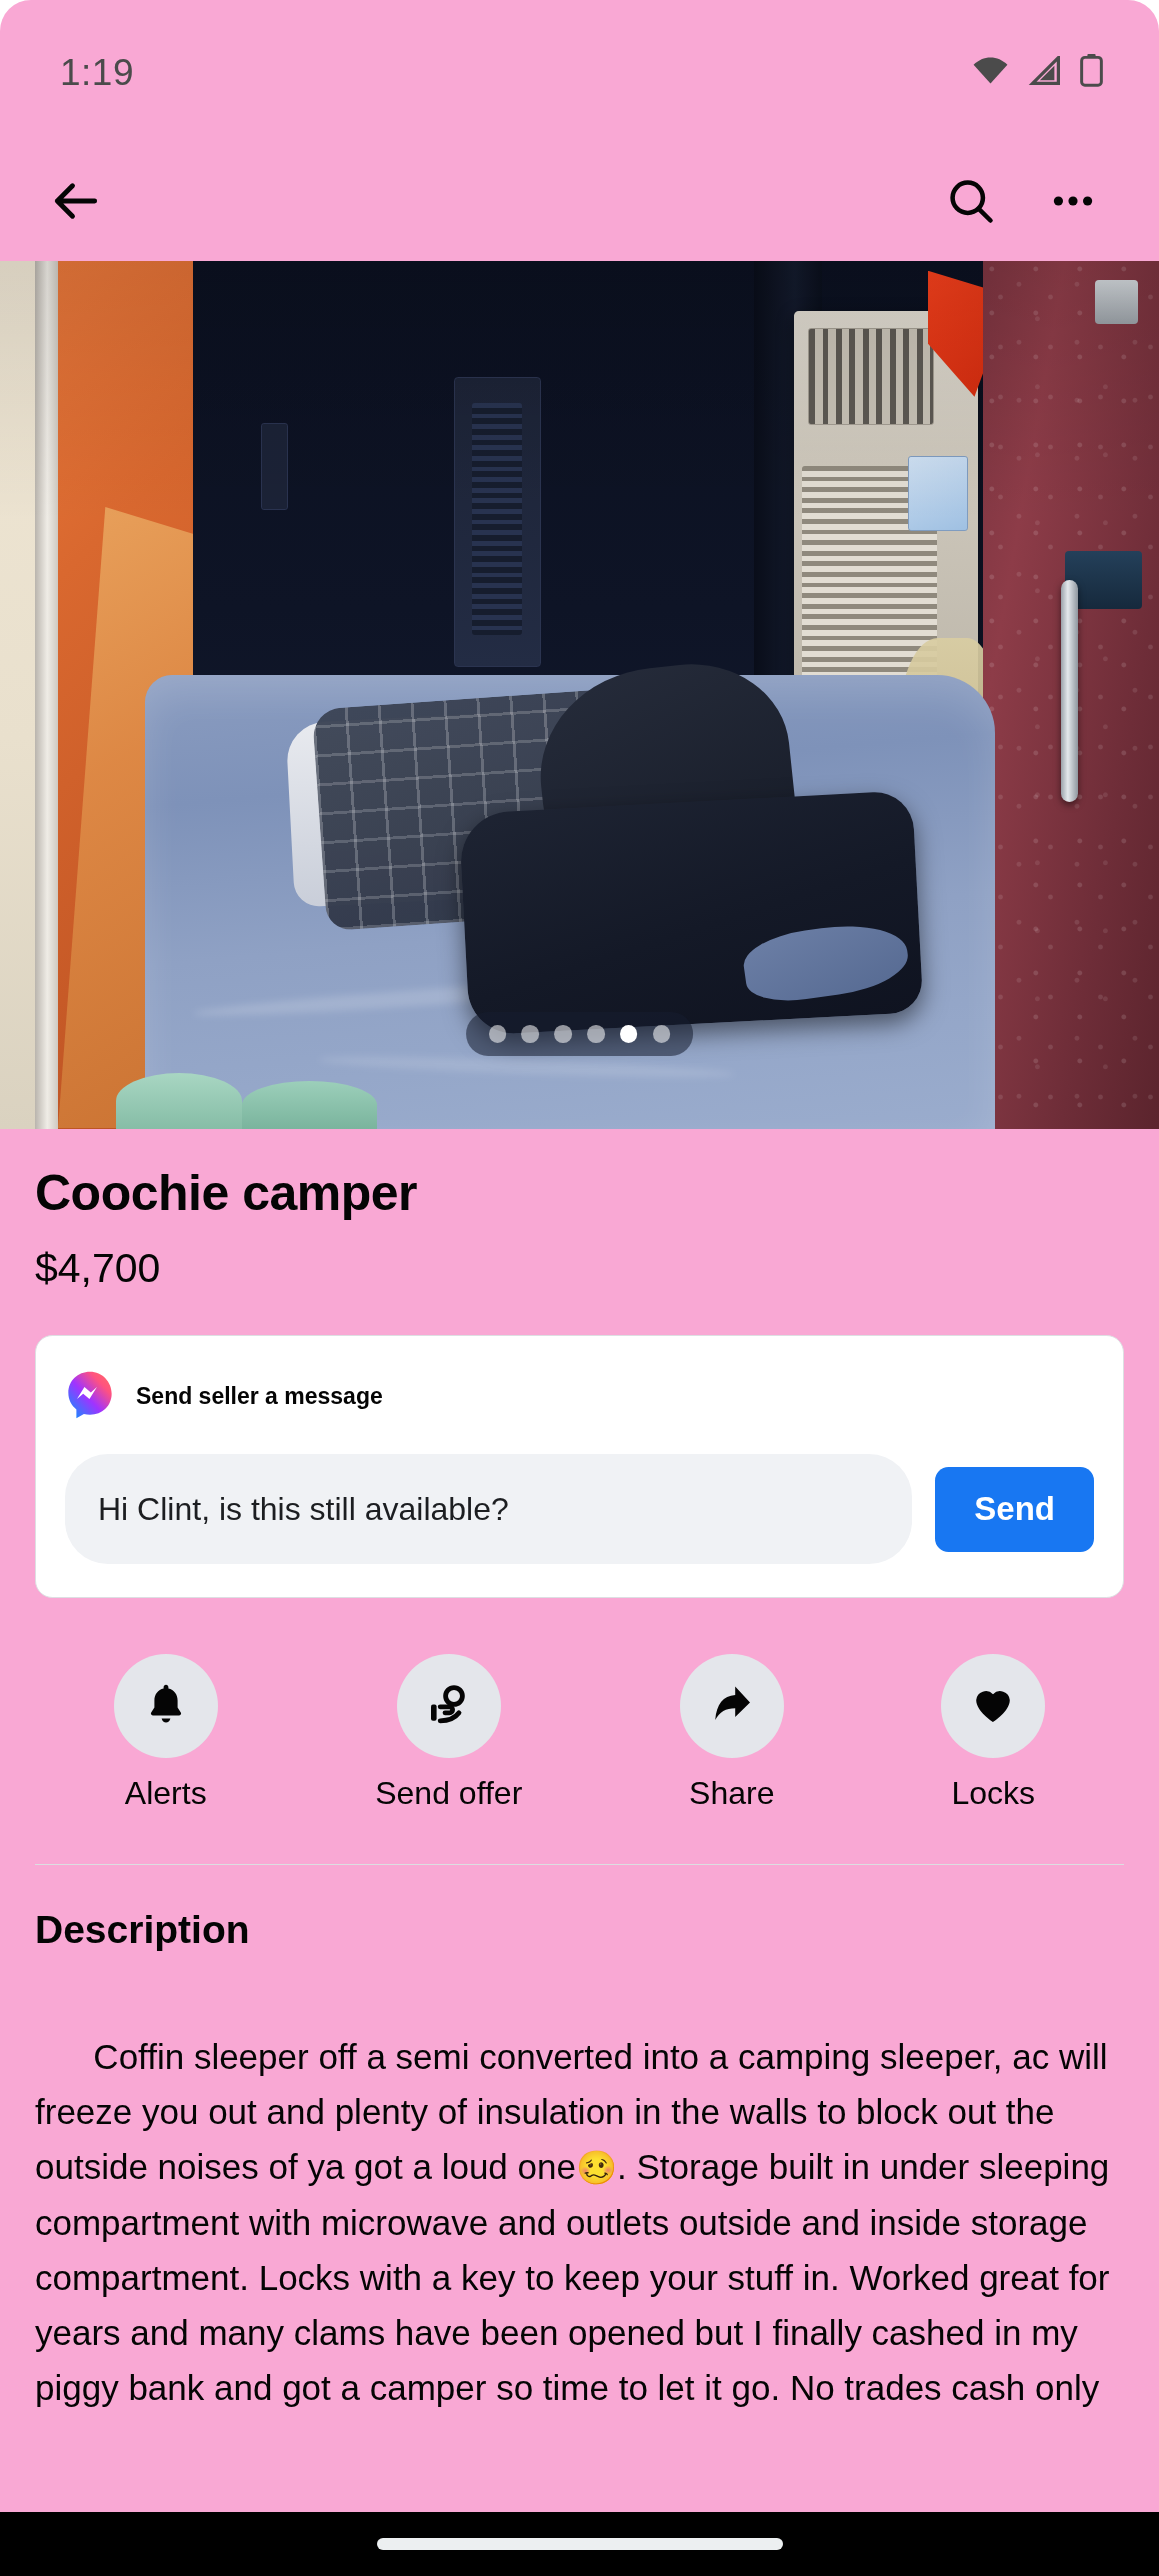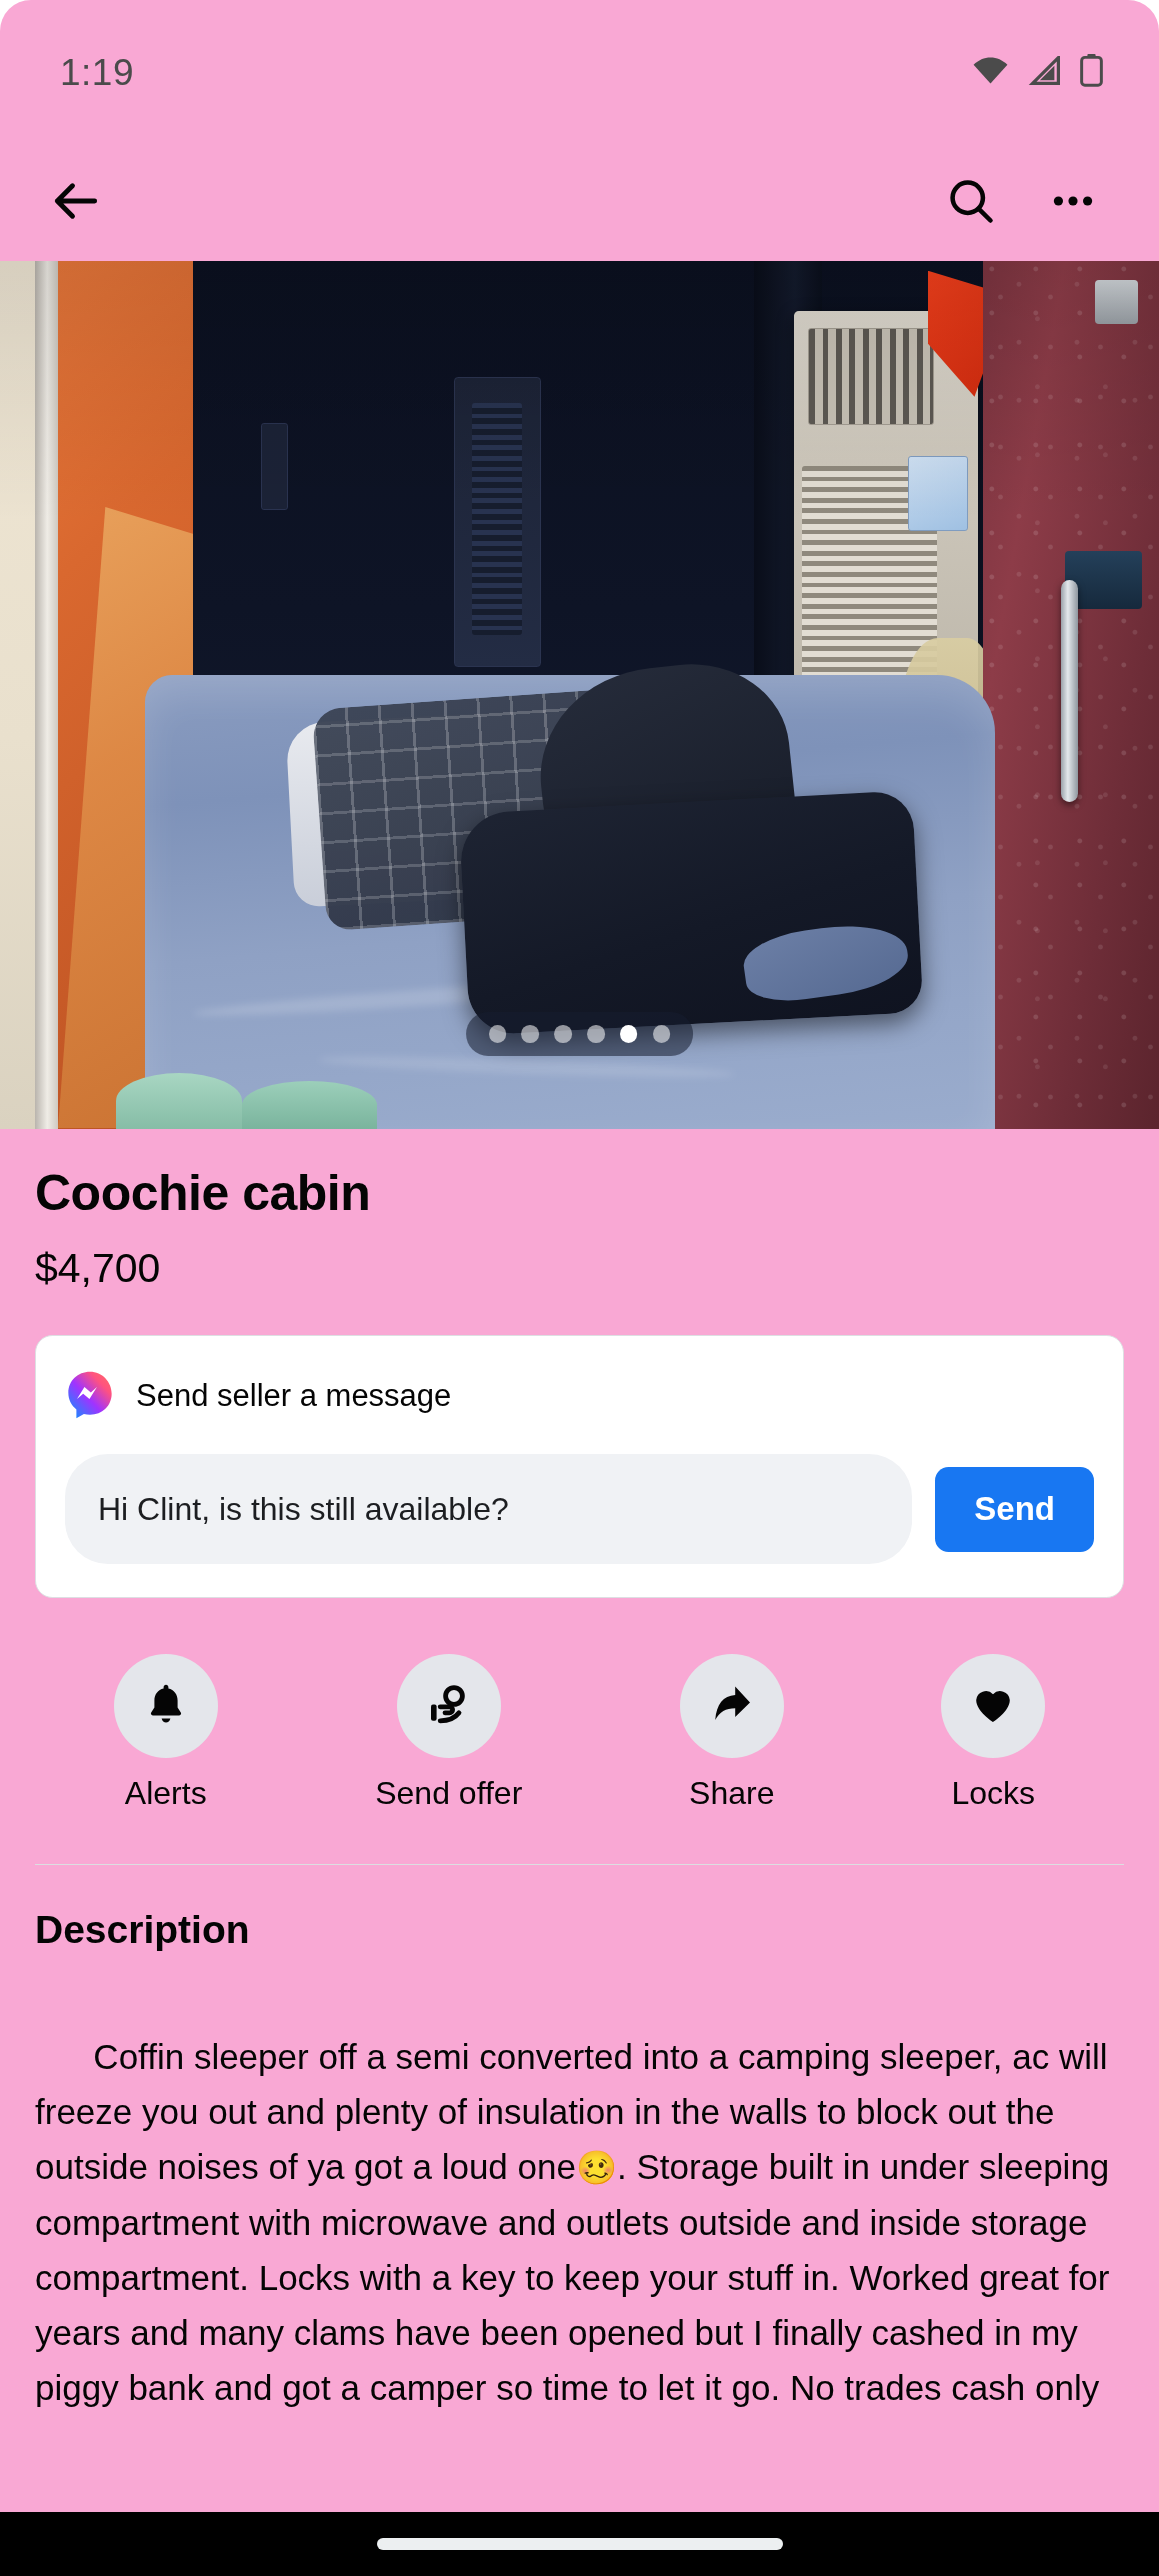--- a/index.html
+++ b/index.html
@@ -153,21 +153,21 @@
   .info { padding:35px 35px 0 35px; }
   .title { font-size:50px; font-weight:bold; color:#050505; letter-spacing:-0.5px; }
   .price { font-size:41px; color:#050505; margin-top:23px; }
 
   
   .msg-card {
     margin:43px 35px 0 35px; border:1px solid #dddfe2; border-radius:17.4px;
     padding:33px 29px 33px 29px; background:#fff;
   }
   .msg-head { display:flex; align-items:center; gap:21px; }
-  .msg-head-label { font-size:31px; font-weight:normal; color:#050505;text-align:center; }
+  .msg-head-label { font-size:23px; font-weight:bold; color:#050505;text-align:center; }
   .msg-row { display:flex; align-items:center; gap:23px; margin-top:31px; }
   .msg-input {
     flex:1; height:110px; background:#f0f2f5; border:none; border-radius:43px;
     padding:0 33px; font-size:32px; color:#1c1e21;
     font-family:"Liberation Sans", sans-serif;
   }
   .send-btn {
     height:85px; padding:0 39px; border:none; border-radius:13.5px;
     background:#1877f2; color:#fff; font-size:33px; font-weight:bold;
     font-family:"Liberation Sans", sans-serif; cursor:pointer;
@@ -296,21 +296,21 @@
       <span class="dot"></span>
       <span class="dot"></span>
       <span class="dot"></span>
       <span class="dot"></span>
       <span class="dot active"></span>
       <span class="dot"></span>
     </div>
   </div>
 
   <div class="info">
-    <div class="title">Coochie cabin</div>
+    <div class="title">Coochie camper</div>
     <div class="price">$4,700</div>
   </div>
 
   <div class="msg-card">
     <div class="msg-head">
       <span>
         <svg width="50" height="50" viewBox="0 0 36 36">
           <defs>
               <linearGradient id="mg" x1="0" y1="1" x2="1" y2="0">
             <stop offset="0%" stop-color="#0099ff"></stop>

